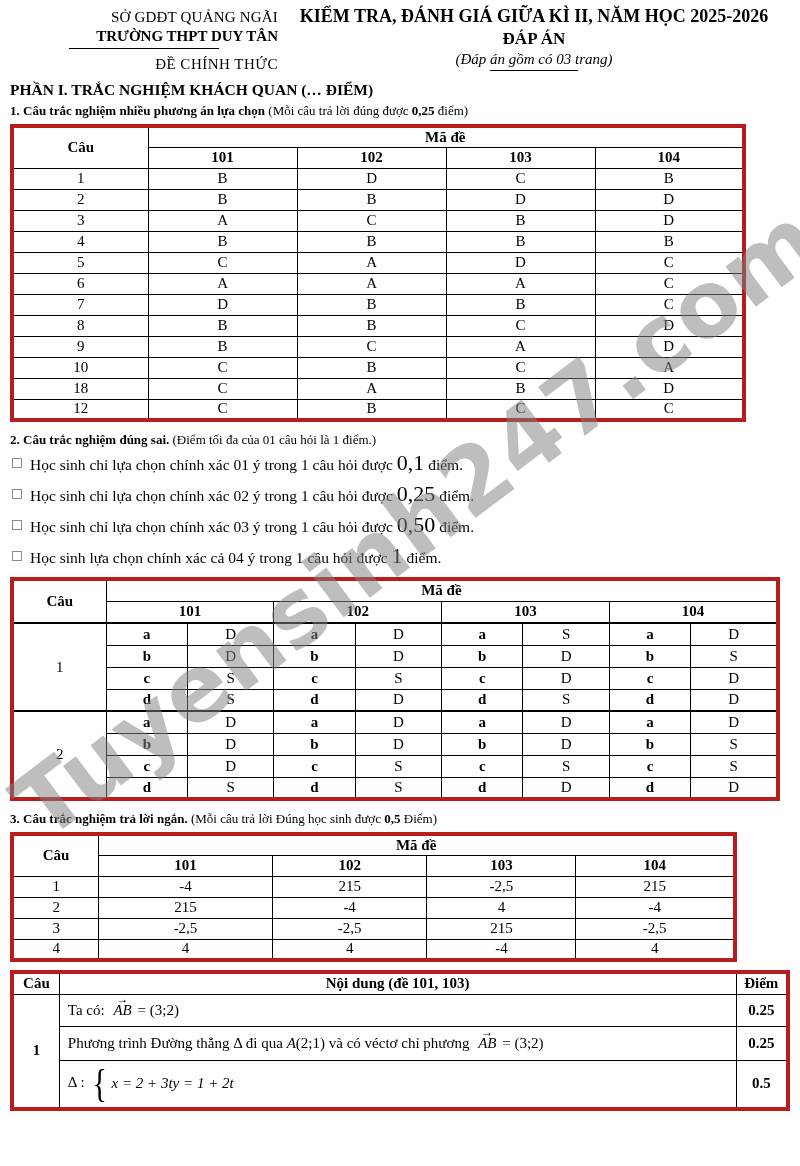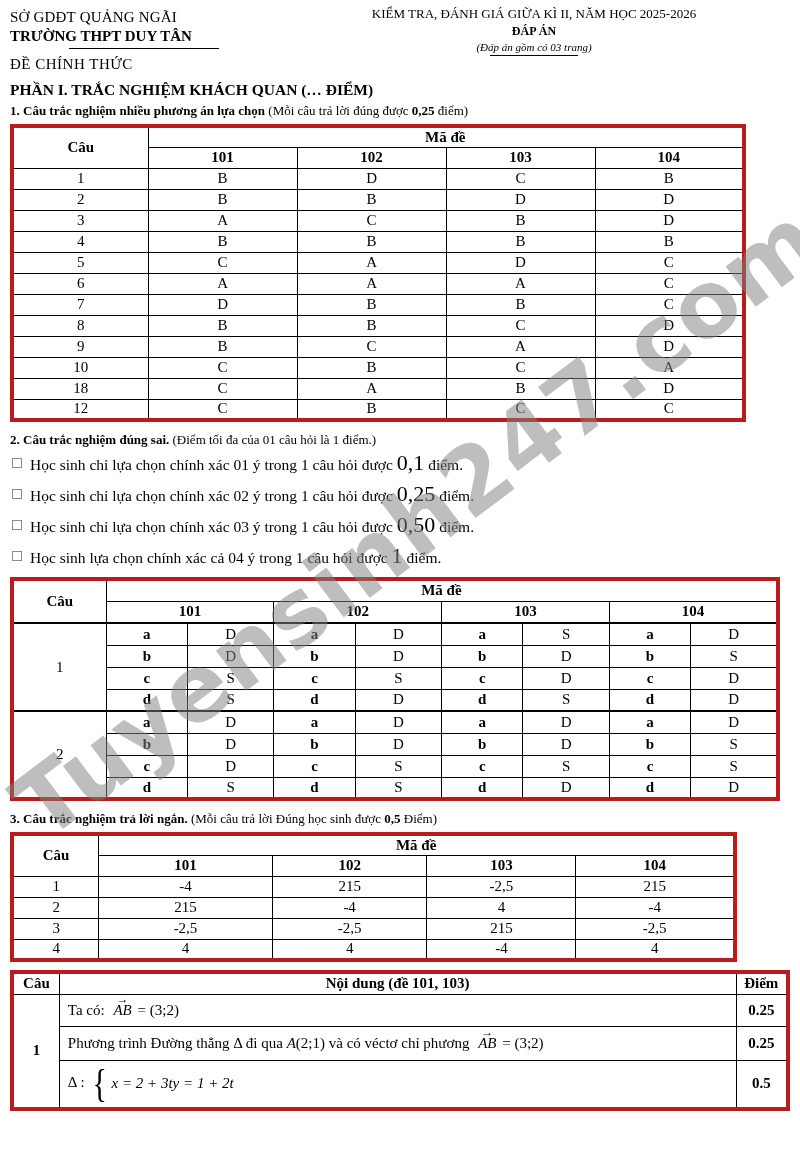--- a/index.html
+++ b/index.html
@@ -17,30 +17,30 @@
     font-family:"DejaVu Sans", sans-serif;
     font-weight:bold; font-size:92px; line-height:120px;
     color:rgba(130,130,130,0.52);
     letter-spacing:1px; white-space:nowrap;
     transform:rotate(-37deg); transform-origin:0 60px;
     z-index:6; pointer-events:none;
   }
 
   
   .hdr { display:flex; margin-bottom:8px; }
-  .hdr-left { width:268px; text-align:left; padding-top:3px; }
+  .hdr-left { width:268px; text-align:right; padding-top:3px; }
   .hdr-left .l1 { font-size:15px; letter-spacing:0.2px; }
   .hdr-left .l2 { font-size:15px; font-weight:bold; margin-top:2px; }
   .hdr-left .rule { width:150px; border-bottom:1.6px solid #000; margin:3px auto 7px auto; }
   .hdr-left .l3 { font-size:15px; letter-spacing:0.5px; }
   .hdr-right { flex:1; text-align:center; }
-  .hdr-right .r1 { font-size:13px; font-weight:normal; }
-  .hdr-right .r2 { font-size:12px; font-weight:bold; margin-top:2px; }
+  .hdr-right .r1 { font-size:18px; font-weight:bold; }
+  .hdr-right .r2 { font-size:17px; font-weight:bold; margin-top:2px; }
   .hdr-right .r3 { font-size:15.5px; font-weight:bold; margin-top:3px; }
-  .hdr-right .r4 { font-size:11px; font-style:italic; margin-top:2px; }
+  .hdr-right .r4 { font-size:15px; font-style:italic; margin-top:2px; }
   .hdr-right .rule2 { width:88px; border-bottom:1.4px solid #000; margin:2px auto 0 auto; }
 
   .part-heading { font-size:15.5px; font-weight:bold; margin:6px 0 4px 0; }
   .sec-title { font-size:13px; margin:3px 0 5px 0; }
   .sec-title .b { font-weight:bold; }
   .pt-num { font-size:22px; }
   .b { font-weight:bold; }
 
   
   .bullet { display:flex; align-items:flex-start; font-size:15.5px; margin:0 0 9px 2px; line-height:20px; }

